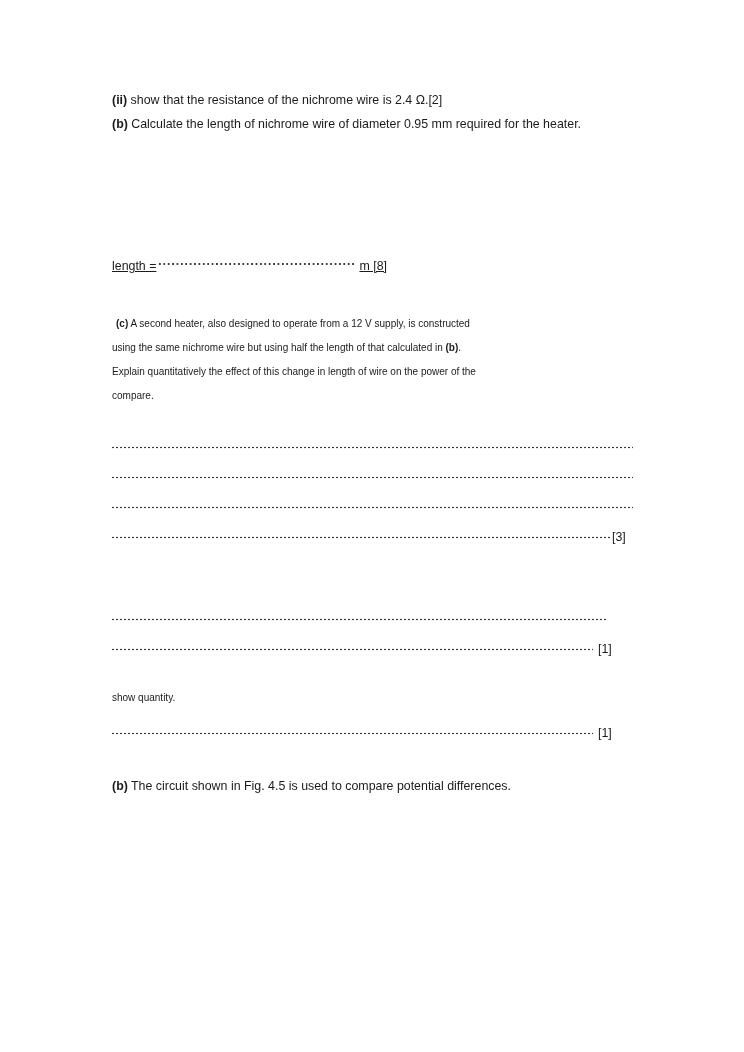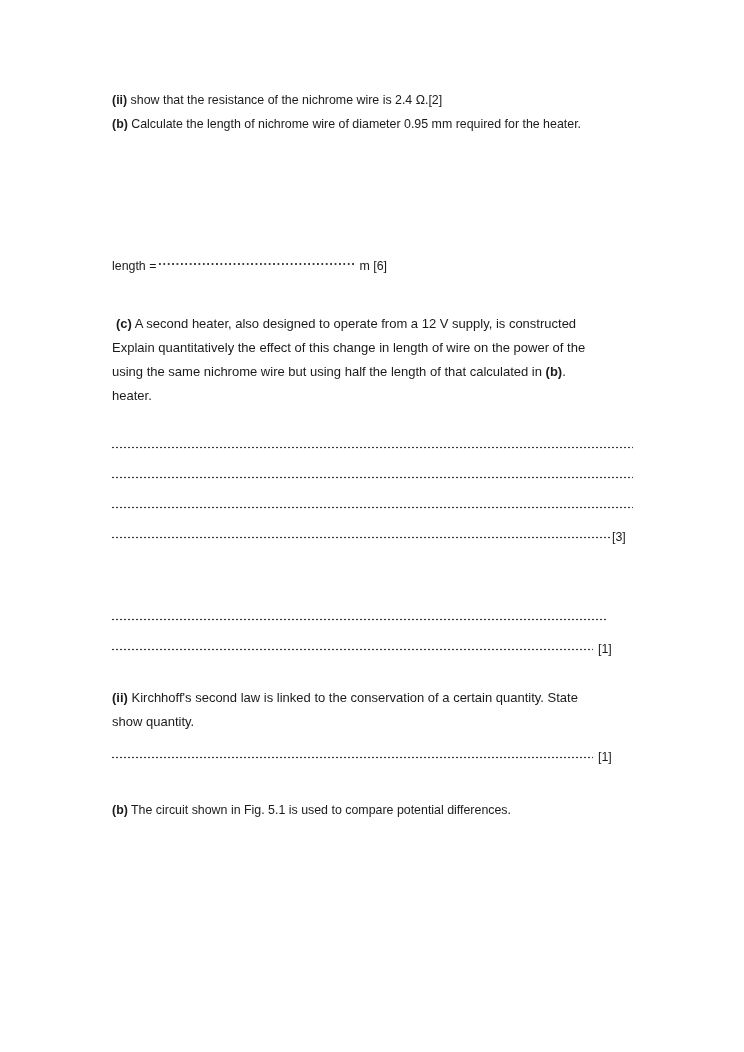--- a/index.html
+++ b/index.html
@@ -27,21 +27,21 @@
     top: 88px;
     width: 524px;
   }
   .line {
     font-size: 12.4px;
     line-height: 24px;
     color: #1b1b1b;
     white-space: nowrap;
   }
   .para {
-    font-size: 13px;
+    font-size: 10px;
     line-height: 24px;
     color: #1b1b1b;
   }
   b, .b { font-weight: bold; }
 
   
   .gap-work   { height: 118px; }
   .gap-c      { height: 34px; }
   .gap-before-dots { height: 16px; }
   .gap-sec4   { height: 52px; }
@@ -72,20 +72,21 @@
     font-size: 12.4px;
     line-height: 13px;
     padding-left: 0px;
     color: #1b1b1b;
   }
   .markref.spaced { padding-left: 5px; }
   .indent-c { padding-left: 4px; }
   .inline-dots-wrap {
     display: inline-flex;
     align-items: baseline;
+    text-decoration: underline;
   }
   .inline-dots {
     display: inline-block;
     width: 196px;
     height: 12px;
     margin: 0 4px 0 3px;
     background-image: radial-gradient(circle at 1px 50%, #3a3a3a 0.9px, rgba(0,0,0,0) 1.2px);
     background-size: 4.4px 100%;
     background-repeat: repeat-x;
     background-position: 0 bottom;
@@ -107,35 +108,35 @@
       <b>(b)</b><span> Calculate the length of nichrome wire of diameter 0.95 mm required for the heater.</span>
     </div>
 
     
     <div class="gap-work"></div>
 
     
     <div class="line inline-dots-wrap">
       <span>length =</span>
       <span class="inline-dots"></span>
-      <span>m [6]</span>
+      <span>m [8]</span>
     </div>
 
     <div class="gap-c"></div>
 
     
     <div class="para">
       <div class="indent-c">
         <b>(c)</b><span> A second heater, also designed to operate from a 12 V supply, is constructed</span>
       </div>
-      <div>Explain quantitatively the effect of this change in length of wire on the power of the</div>
       <div>
         <span>using the same nichrome wire but using half the length of that calculated in </span><b>(b)</b><span>.</span>
       </div>
-      <div>heater.</div>
+      <div>Explain quantitatively the effect of this change in length of wire on the power of the</div>
+      <div>compare.</div>
     </div>
 
     <div class="gap-before-dots"></div>
 
     
     <div class="dotrow">
       <span class="dots dots-full"></span>
     </div>
     <div class="dotrow">
       <span class="dots dots-full"></span>
@@ -157,32 +158,29 @@
     </div>
     <div class="dotrow">
       <span class="dots dots-a2"></span>
         <span class="markref spaced">[1]</span>
     </div>
 
     <div class="gap-aii"></div>
 
     
     <div class="para">
-      <div>
-        <b>(ii)</b><span> Kirchhoff's second law is linked to the conservation of a certain quantity. State</span>
-      </div>
       <div>show quantity.</div>
     </div>
 
     <div class="dotrow">
       <span class="dots dots-aii"></span>
         <span class="markref spaced">[1]</span>
     </div>
 
     <div class="gap-b"></div>
 
     
     <div class="line">
-      <b>(b)</b><span> The circuit shown in Fig. 5.1 is used to compare potential differences.</span>
+      <b>(b)</b><span> The circuit shown in Fig. 4.5 is used to compare potential differences.</span>
     </div>
 
   </div>
 </div>
 
 </body></html>

